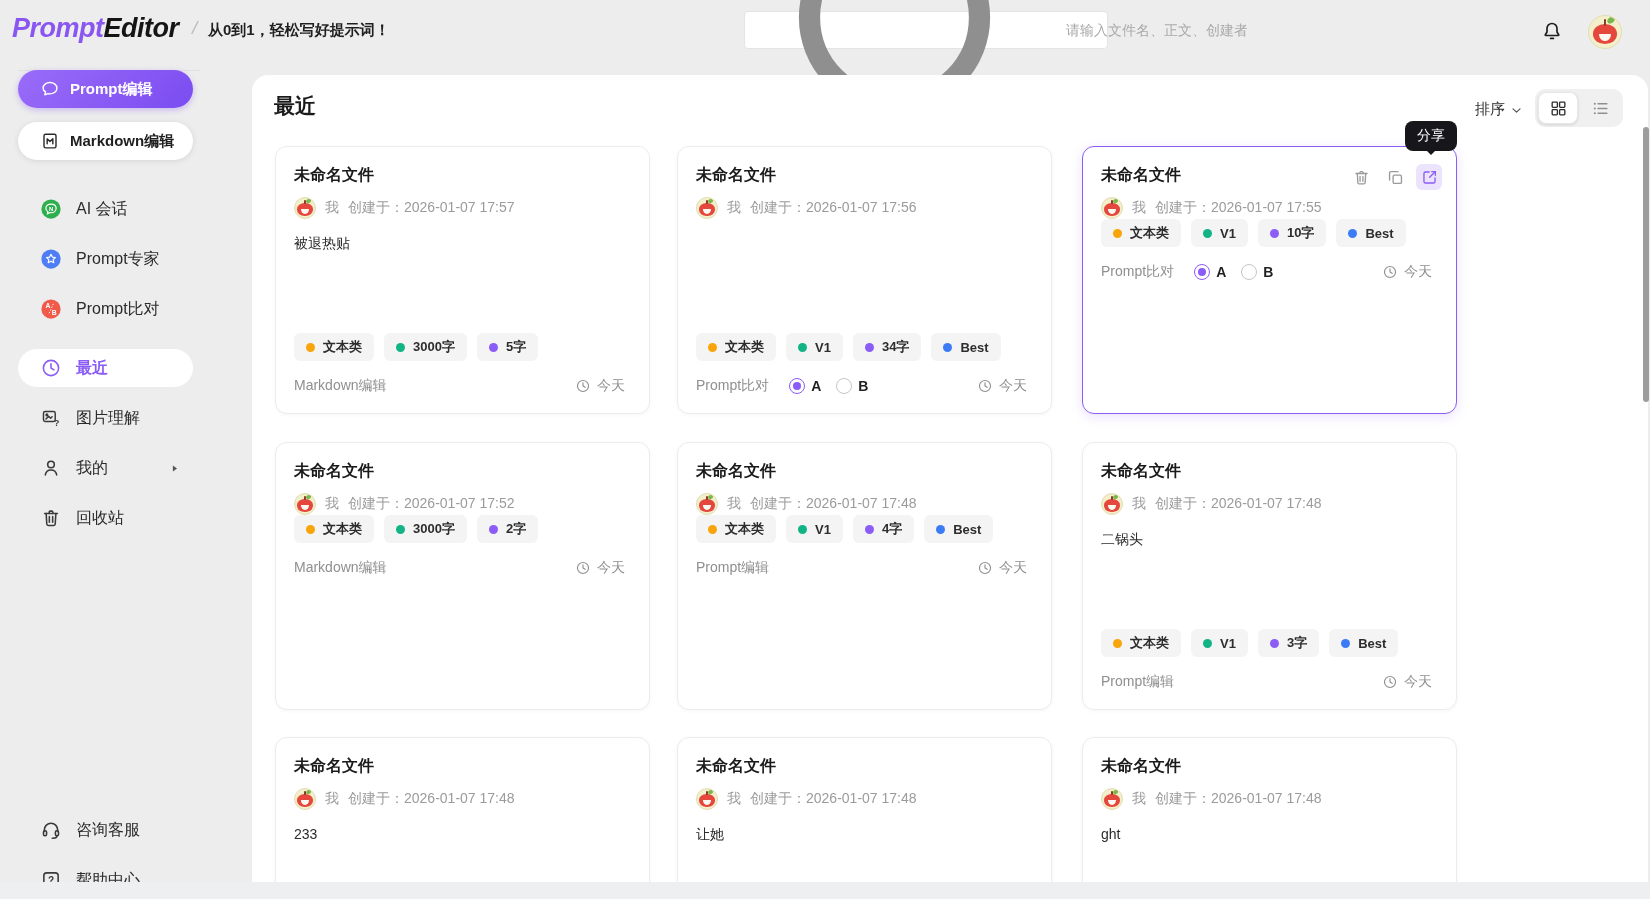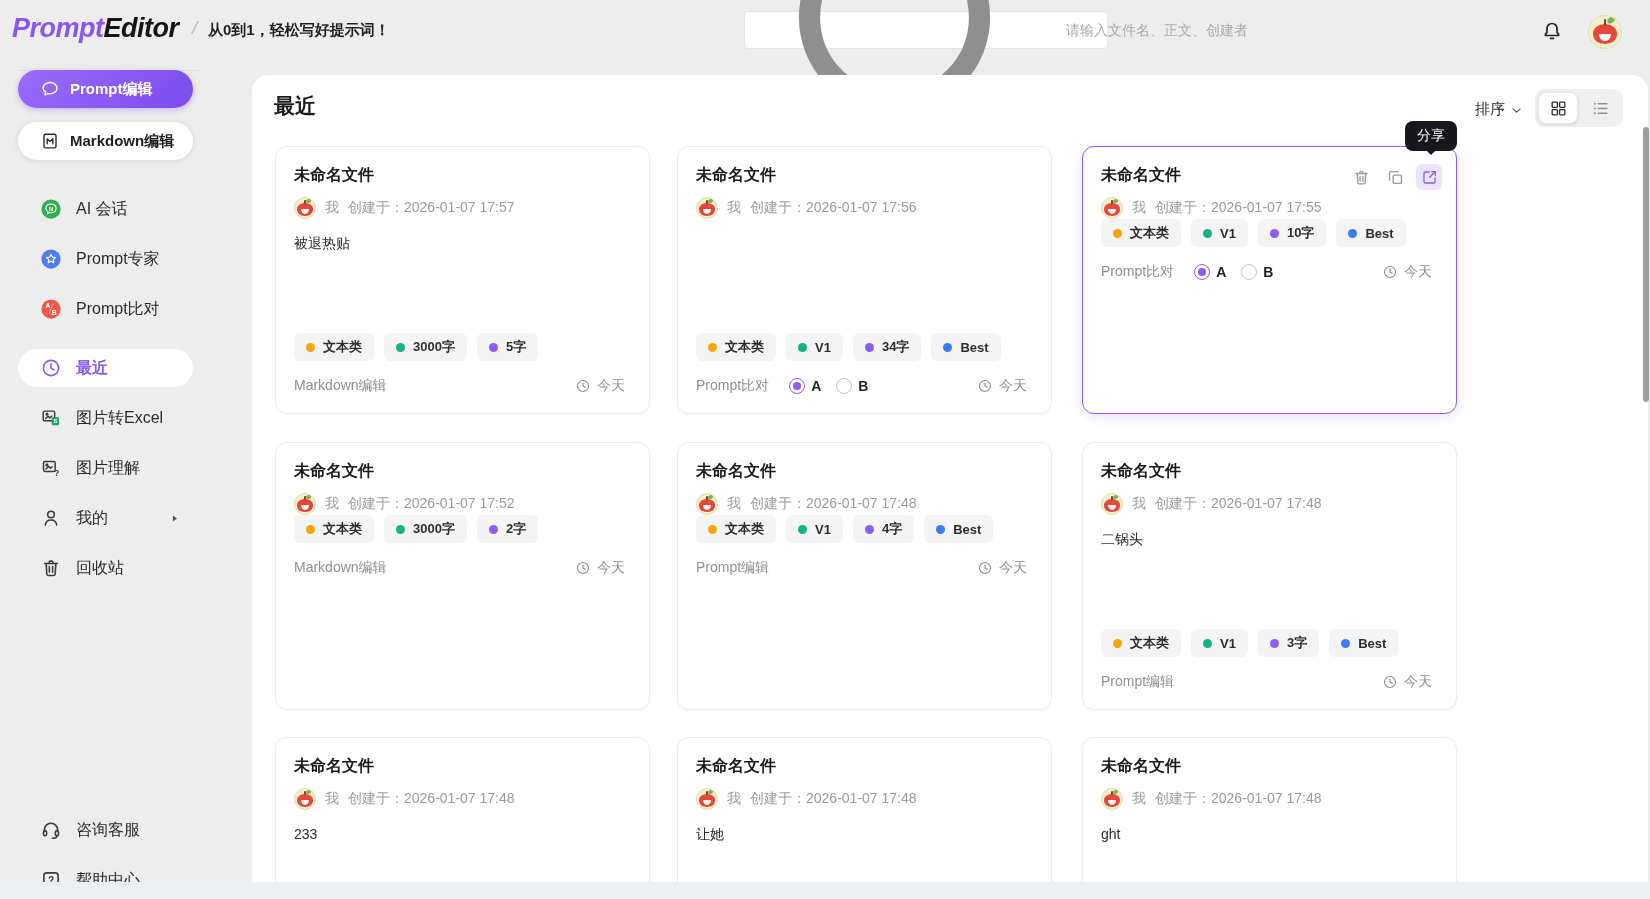--- a/index.html
+++ b/index.html
@@ -184,32 +184,20 @@
           <svg viewBox="0 0 24 24" width="100%" height="100%" fill="none" stroke="currentColor" stroke-width="1.7" stroke-linecap="round" stroke-linejoin="round">
             <circle cx="12" cy="12" r="8.3"></circle>
             <path d="M12 7.3V12l3.2 2"></path>
           </svg>
         </span>
         <span>最近</span>
       </div>
       <div class="side-item">
         <span class="icon">
           <svg viewBox="0 0 24 24" width="100%" height="100%" fill="none" stroke="currentColor" stroke-width="1.6" stroke-linecap="round" stroke-linejoin="round">
-            <rect x="3.5" y="4.5" width="12.5" height="10.5" rx="1.6"></rect>
-            <circle cx="7.6" cy="7.8" r="0.9"></circle>
-            <path d="M6.2 12.6l2.6-2.6 2 2 2.2-2.2"></path>
-            <rect x="12.8" y="11.2" width="8" height="8.6" rx="1.4" fill="#21a366" stroke="none"></rect>
-            <text x="16.8" y="17.8" font-size="6.4" font-weight="bold" fill="#fff" text-anchor="middle" stroke="none" font-family="inherit">S</text>
-          </svg>
-        </span>
-        <span>图片转Excel</span>
-      </div>
-      <div class="side-item">
-        <span class="icon">
-          <svg viewBox="0 0 24 24" width="100%" height="100%" fill="none" stroke="currentColor" stroke-width="1.6" stroke-linecap="round" stroke-linejoin="round">
             <rect x="3.8" y="5" width="12.8" height="10.8" rx="1.8"></rect>
             <circle cx="7.5" cy="8.6" r="0.9"></circle>
             <path d="M6.5 13.2l3-3 2.1 2.1 1.6-1.6"></path>
             <text x="18.2" y="20.6" font-size="9.6" font-weight="bold" fill="currentColor" text-anchor="middle" stroke="none" font-family="inherit">?</text>
           </svg>
         </span>
         <span>图片理解</span>
       </div>
       <div class="side-item">
         <span class="icon">

